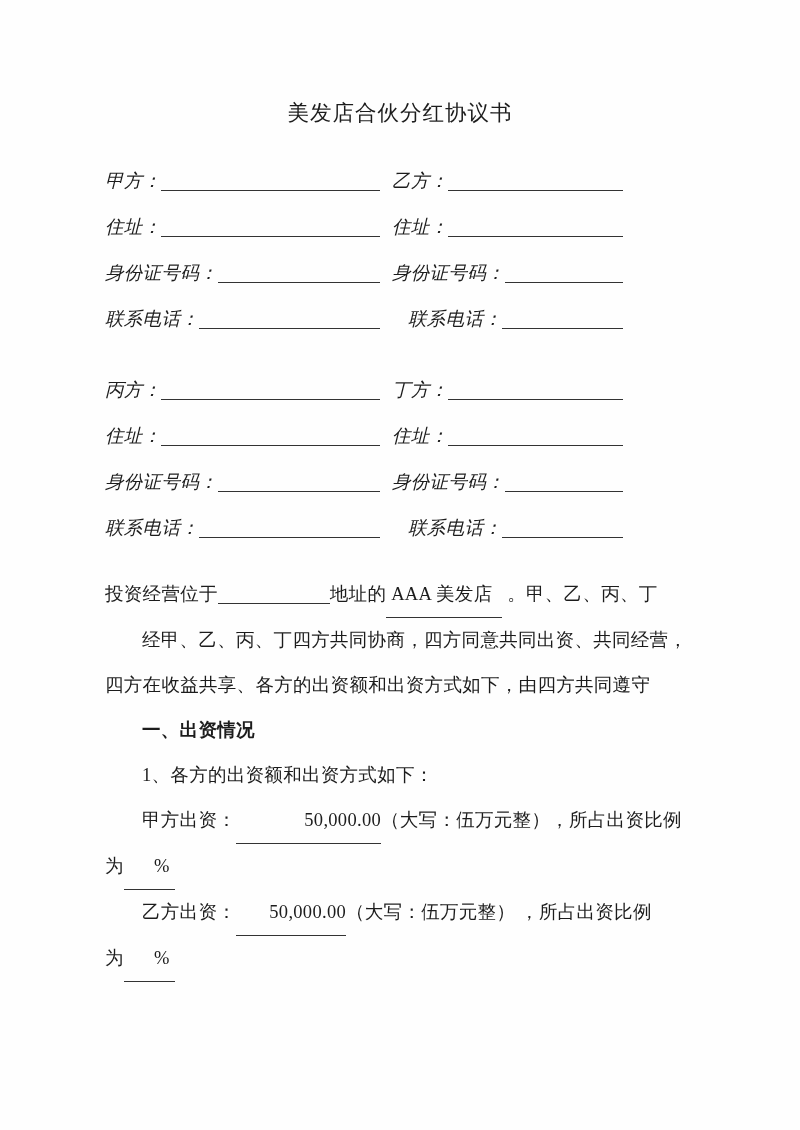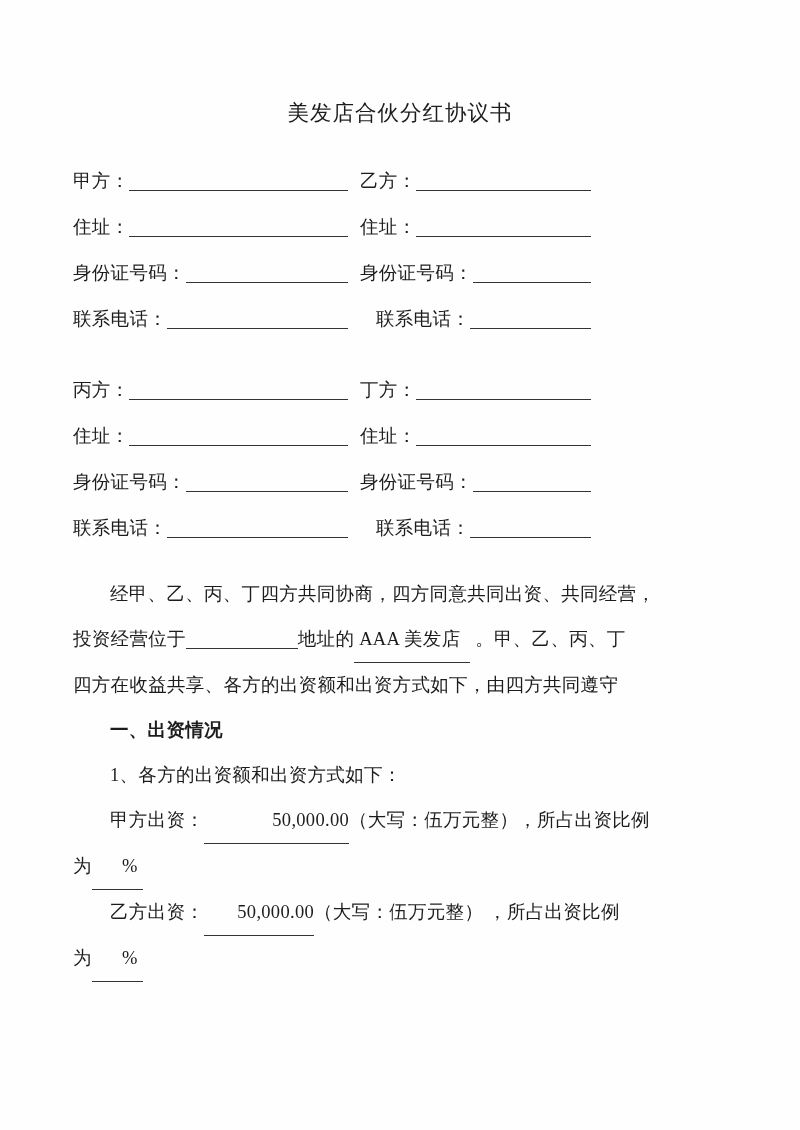--- a/index.html
+++ b/index.html
@@ -7,36 +7,36 @@
     position:relative;
     width:800px;height:1130px;
     background:#fefefe;
     font-family:"Liberation Serif","DejaVu Serif",serif;
     color:#1c1c1c;
     font-size:18.5px;
     letter-spacing:0.3px;
     overflow:hidden;
     box-sizing:border-box;
   }
-  .content{padding:0 73px;}
+  .content{padding:0 105px;}
   .title{
     margin:100px 0 0 0;
     text-align:center;
     font-size:21.5px;
     font-weight:400;
     letter-spacing:1px;
     line-height:26px;
   }
   
   .party-block{display:block;}
   .pb1{margin-top:42px;}
   .pb2{margin-top:45px;}
   .frow{display:flex;line-height:26px;margin-bottom:20px;}
   .fcell{display:flex;width:287px;align-items:baseline;box-sizing:border-box;}
-  .flabel{flex:none;white-space:pre;}
+  .flabel{flex:none;white-space:pre;font-style:italic;}
   .fline{
     flex:1;
     border-bottom:1.5px solid #333;
     transform:translateY(4px);
     height:1px;
   }
   .fcell.left .fline{margin-right:12px;}
   .fcell.right .fline{margin-right:56px;}
   .fcell.right.ind{padding-left:16px;}
   
@@ -158,22 +158,22 @@
             <span class="fline"></span>
         </div>
         <div class="fcell right ind">
           <span class="flabel">联系电话：</span>
             <span class="fline"></span>
         </div>
       </div>
     </section>
 
     <div class="flow">
+      <p class="ln"><span>投资经营位于</span><span class="blank loc"></span><span>地址的</span><span class="ulined">&nbsp;AAA 美发店&nbsp;&nbsp;</span><span>&nbsp;。甲、乙、丙、丁</span></p>
       <p class="ln indent">经甲、乙、丙、丁四方共同协商，四方同意共同出资、共同经营，</p>
-      <p class="ln"><span>投资经营位于</span><span class="blank loc"></span><span>地址的</span><span class="ulined">&nbsp;AAA 美发店&nbsp;&nbsp;</span><span>&nbsp;。甲、乙、丙、丁</span></p>
       <p class="ln">四方在收益共享、各方的出资额和出资方式如下，由四方共同遵守</p>
 
       <p class="ln indent heading">一、出资情况</p>
       <p class="ln indent">1、各方的出资额和出资方式如下：</p>
 
       <p class="ln indent"><span>甲方出资：</span><span class="ulined amt amt-a">50,000.00</span><span>（大写：伍万元整），所占出资比例</span></p>
       <p class="ln"><span>为</span><span class="pct">%</span></p>
 
       <p class="ln indent"><span>乙方出资：</span><span class="ulined amt amt-b">50,000.00</span><span>（大写：伍万元整）&nbsp;，所占出资比例</span></p>
       <p class="ln"><span>为</span><span class="pct">%</span></p>

